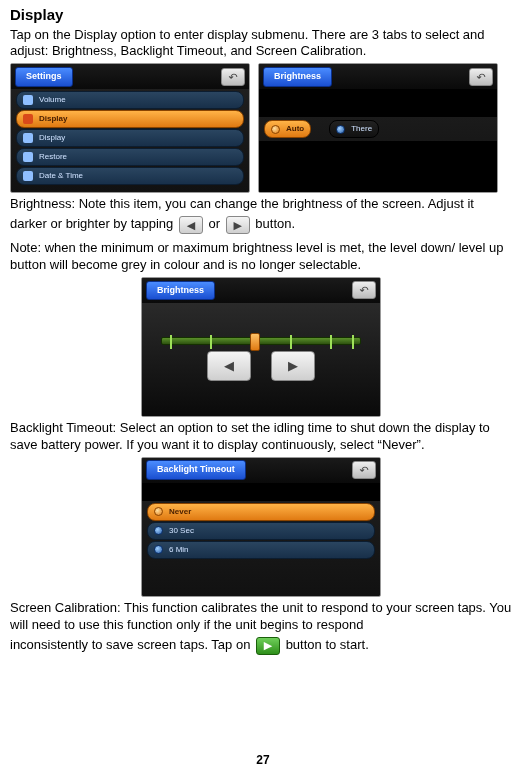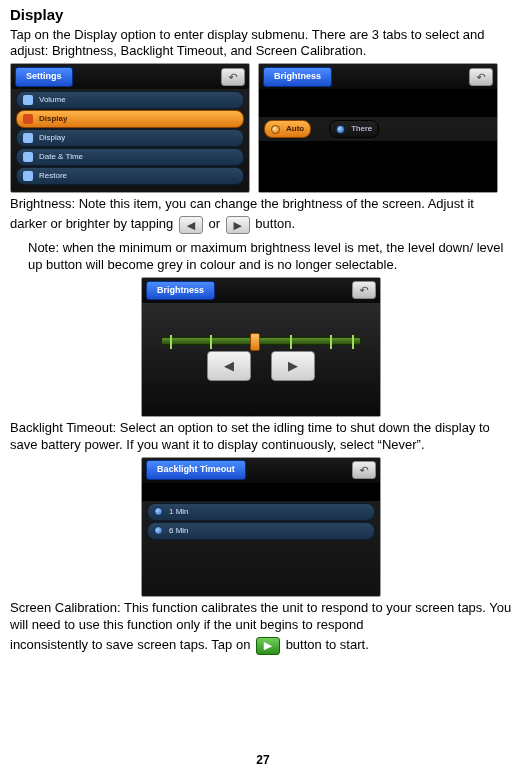--- a/index.html
+++ b/index.html
@@ -141,25 +141,25 @@
         <div class="menu-item sel">
           <span class="mi-icon"></span>
           <span>Display</span>
         </div>
         <div class="menu-item">
           <span class="mi-icon"></span>
           <span>Display</span>
         </div>
         <div class="menu-item">
           <span class="mi-icon"></span>
+          <span>Restore</span>
+        </div>
+        <div class="menu-item">
+          <span class="mi-icon"></span>
           <span>Date &amp; Time</span>
-        </div>
-        <div class="menu-item">
-          <span class="mi-icon"></span>
-          <span>Restore</span>
         </div>
       </div>
   </div>
 
   <div class="screen">
     <div class="titlebar">
       <span class="tb-blue">Brightness</span>
       <span class="tb-back">↶</span>
     </div>
     <div style="flex:1; display:flex; flex-direction:column;">
@@ -181,21 +181,21 @@
 
 <p>Brightness: Note this item, you can change the brightness of the screen. Adjust it </p>
 <p>
   <span>darker or brighter by tapping </span>
   <span class="inline-btn">◀</span>
   <span> or </span>
   <span class="inline-btn">▶</span>
   <span> button.</span>
 </p>
 
-<p style="margin-top:6px;margin-left:18px;">Note: when the minimum or maximum brightness level is met, the level down/ level up button will become grey in colour and is no longer selectable.</p>
+<p style="margin-top:6px;">Note: when the minimum or maximum brightness level is met, the level down/ level up button will become grey in colour and is no longer selectable.</p>
 
 <div class="centered">
   <div class="screen small-screen">
     <div class="titlebar">
       <span class="tb-blue">Brightness</span>
       <span class="tb-back">↶</span>
     </div>
     <div class="brightness-body">
       <div class="slider-track">
         <span class="slider-tick" style="left:8px;"></span>
@@ -216,23 +216,27 @@
 <p>Backlight Timeout: Select an option to set the idling time to shut down the display to save battery power. If you want it to display continuously, select “Never”.</p>
 
 <div class="centered">
   <div class="screen small-screen">
     <div class="titlebar">
       <span class="tb-blue">Backlight Timeout</span>
       <span class="tb-back">↶</span>
     </div>
     <div style="height:18px; background:#000;"></div>
     <div class="menu-list" id="backlight-list">
+        <div class="menu-item sel">
+          <span class="radio"></span>
+          <span>Never</span>
+        </div>
         <div class="menu-item ">
           <span class="radio"></span>
-          <span>1 Min</span>
+          <span>30 Sec</span>
         </div>
         <div class="menu-item ">
           <span class="radio"></span>
           <span>6 Min</span>
         </div>
       </div>
   </div>
 </div>
 
 <p>Screen Calibration: This function calibrates the unit to respond to your screen taps. You will need to use this function only if the unit begins to respond </p>

